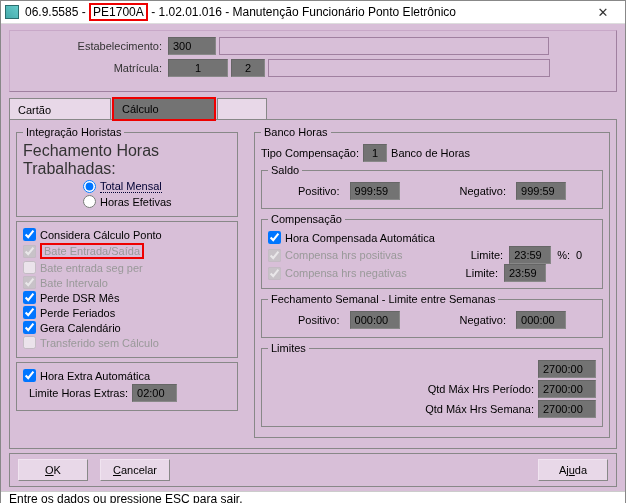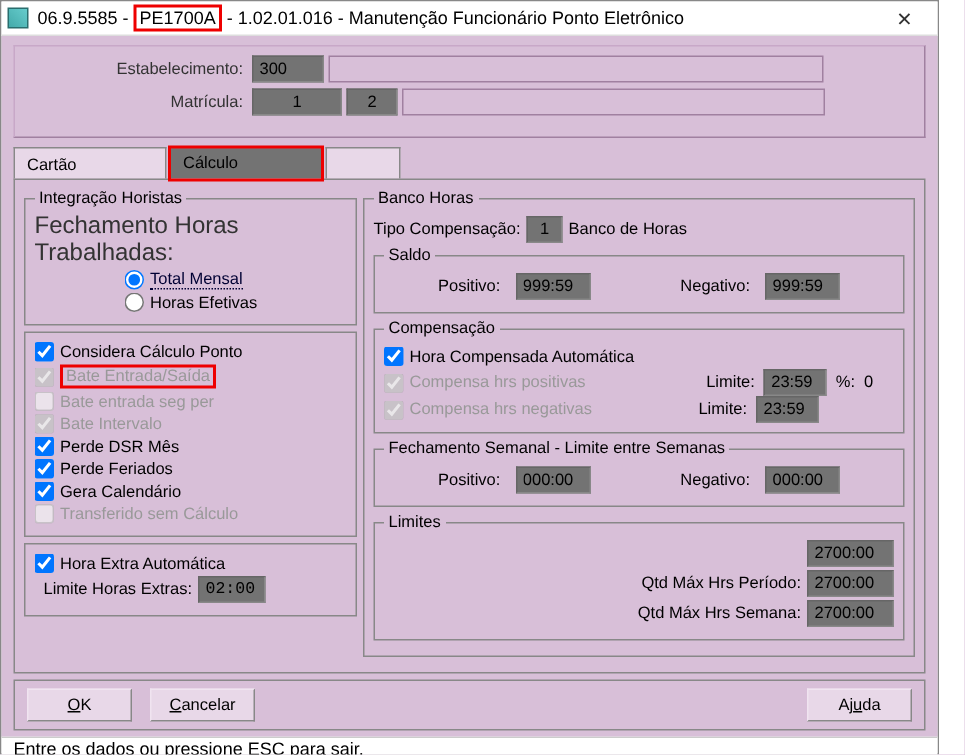--- a/index.html
+++ b/index.html
@@ -115,21 +115,21 @@
     border-bottom: 1px solid #d8bfd8;
     z-index: 2;
   }
   .tab.active.hlred { outline: 2px solid #e00; outline-offset: -1px; }
   .tab-content {
     border: 1px solid #888;
     background: #d8bfd8;
     flex: 1;
     padding: 6px 6px;
     display: flex;
-    gap: 4px;
+    gap: 16px;
     position: relative;
   }
 
   fieldset.fs {
     border: 1px solid #888;
     margin: 0 0 4px 0;
     padding: 4px 6px 6px 6px;
     background: #d8bfd8;
     font-size: 11px;
   }
@@ -286,21 +286,21 @@
           </div>
         </fieldset>
 
         <fieldset class="fs">
           <div class="check-row">
             <input type="checkbox" checked="" style="">
             <span>Hora Extra Automática</span>
           </div>
           <div class="inline-field" style="margin-left:6px">
             <label>Limite Horas Extras:</label>
-            <input class="txt" style="width: 45px; font-family: Liberation Mono, monospace;" value="02:00">
+            <input class="txt" style="width: 45px;" value="02:00">
           </div>
         </fieldset>
       </div>
 
       <div class="col-right">
 
         <fieldset class="fs">
           <legend>Banco Horas</legend>
           <div class="inline-field">
             <label>Tipo Compensação:</label>

